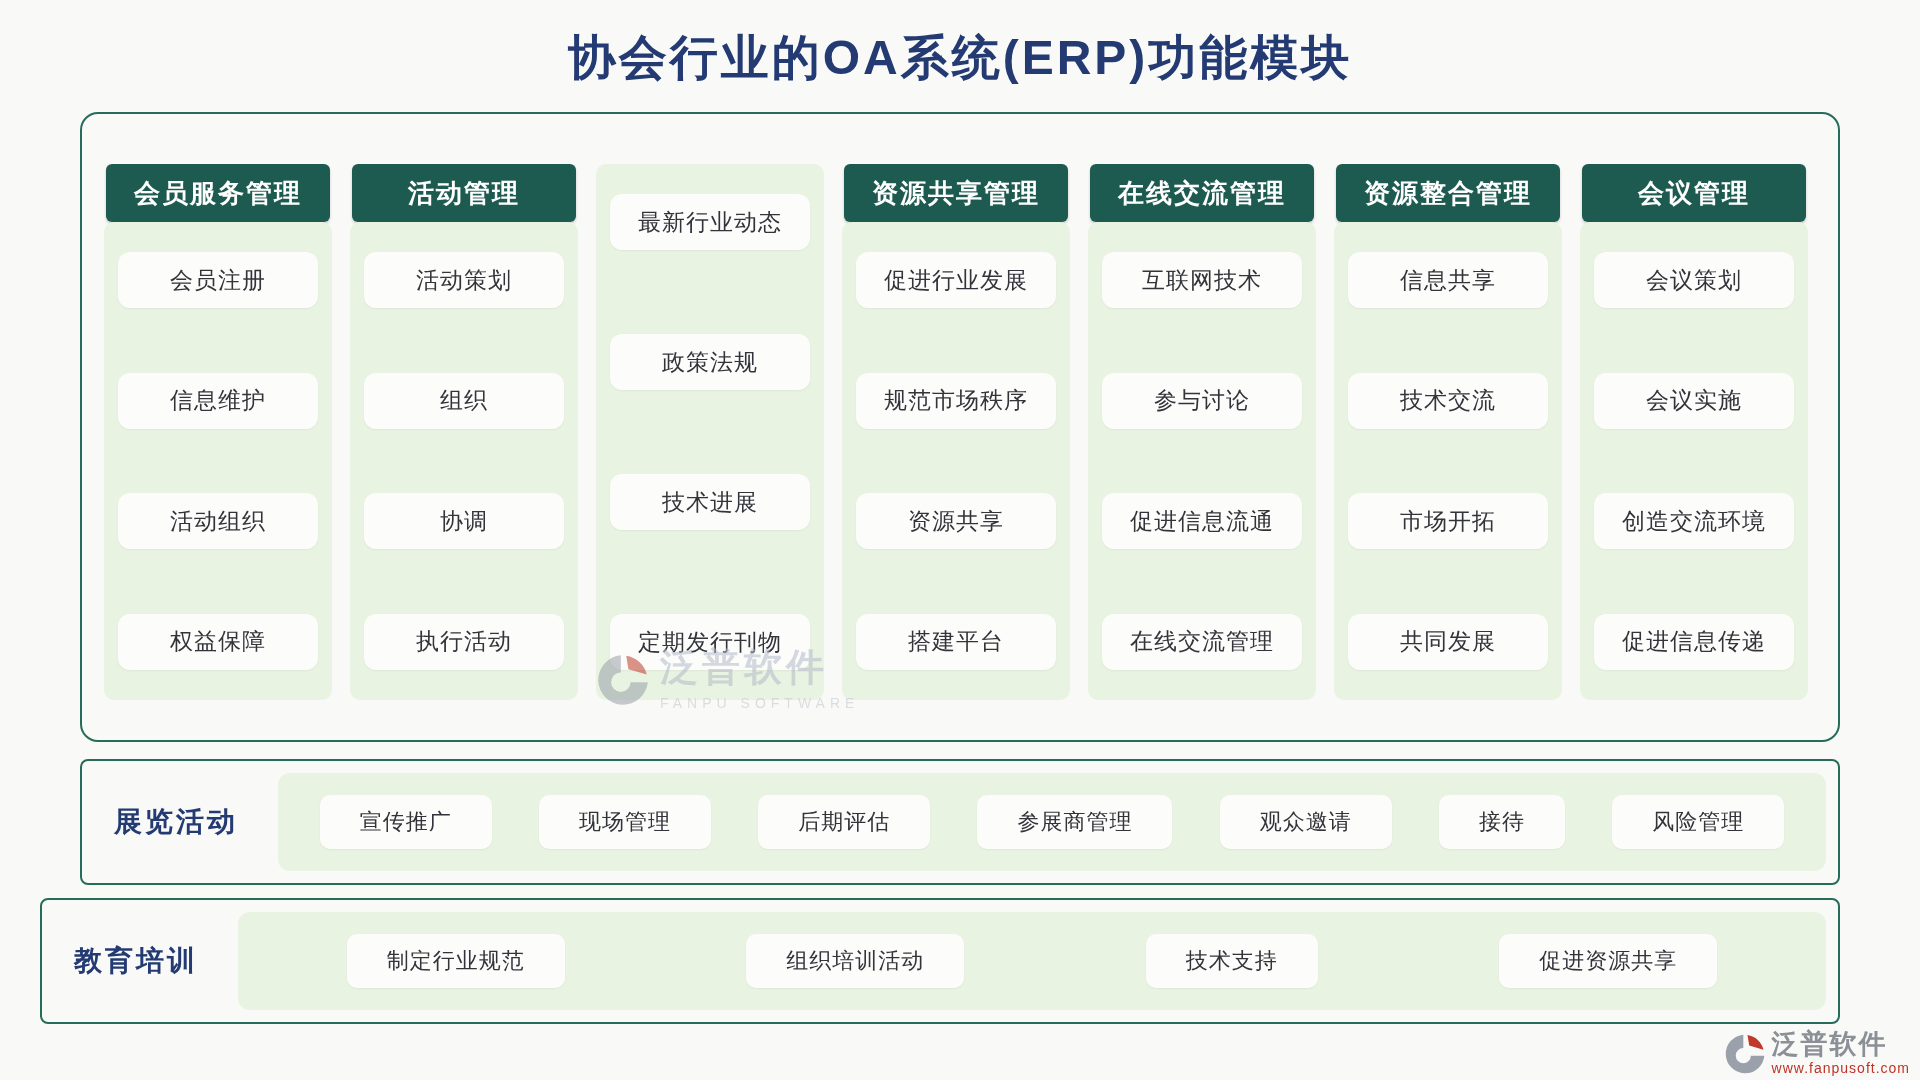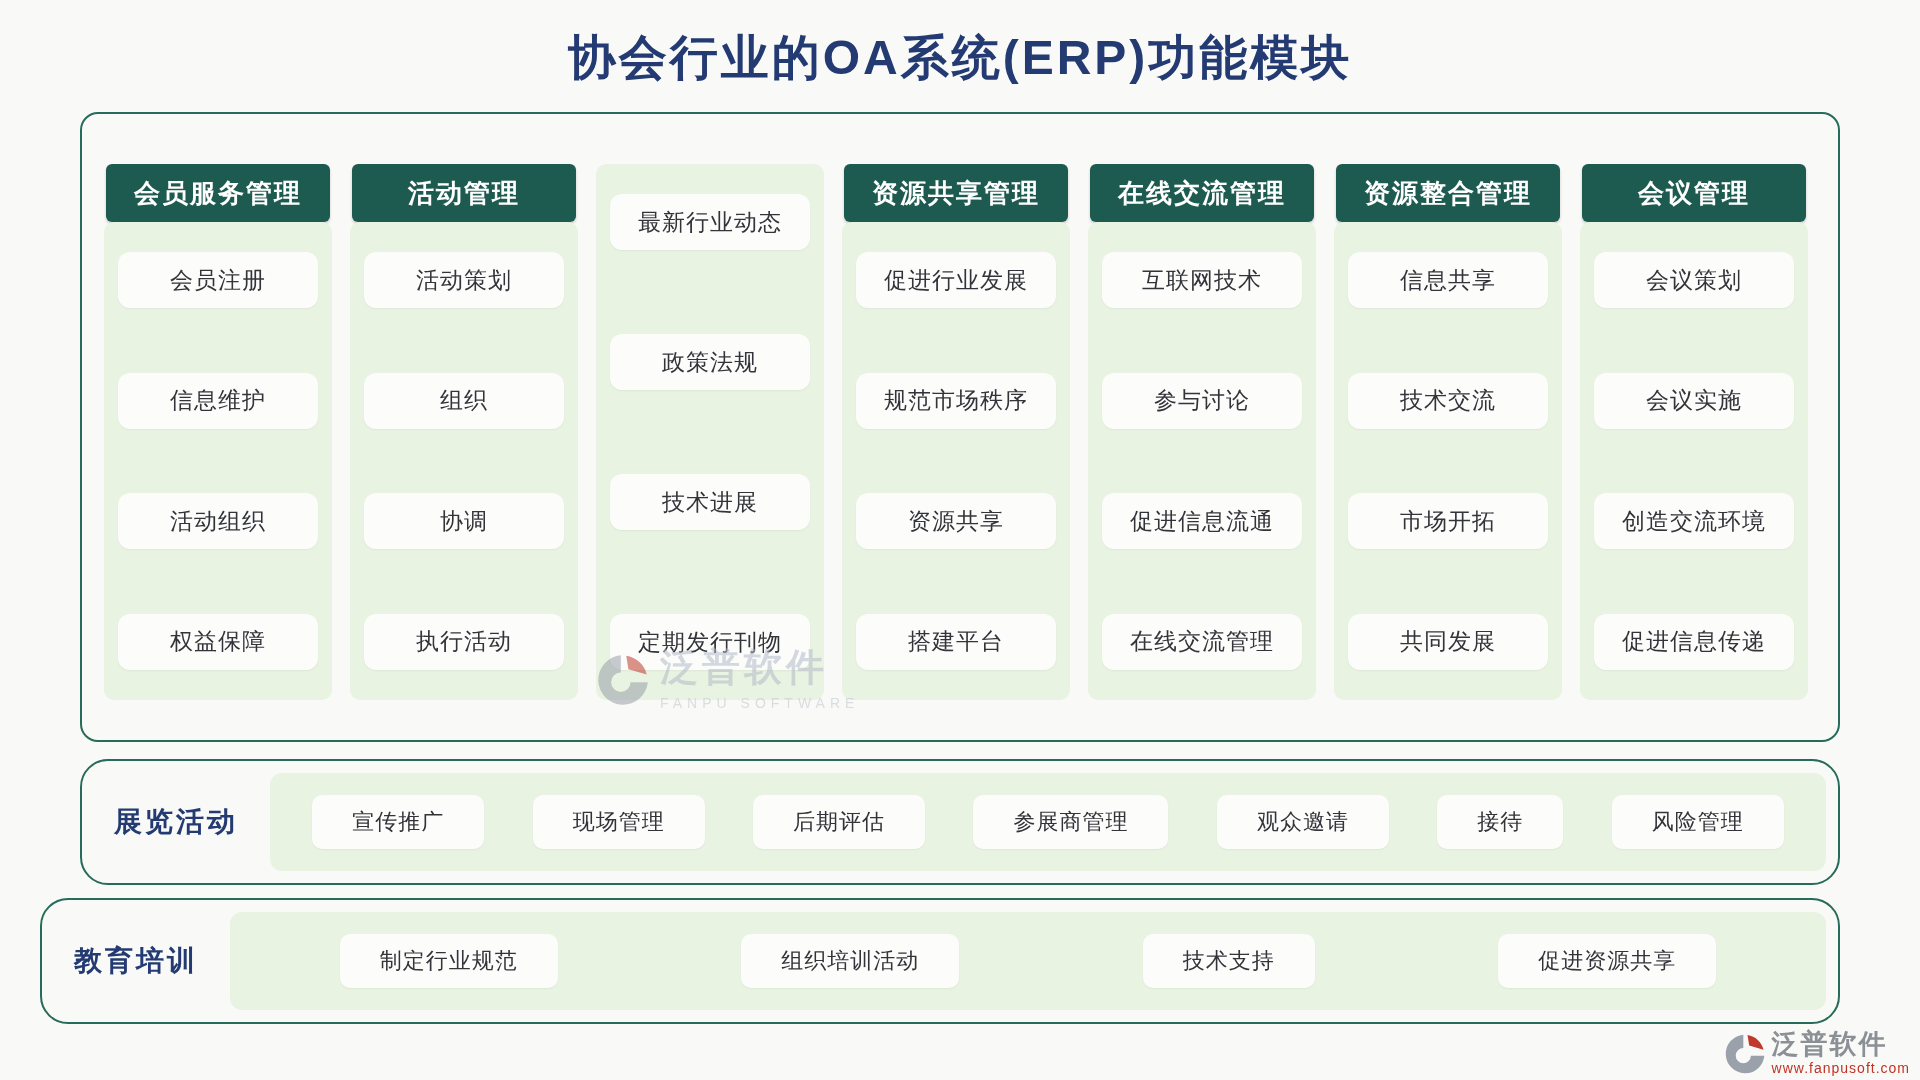--- a/index.html
+++ b/index.html
@@ -77,24 +77,25 @@
     letter-spacing: 1px;
     box-shadow: 0 1px 2px rgba(0,0,0,0.05);
     white-space: nowrap;
   }
 
   
   .band {
     margin: 17px 80px 0 80px;
     height: 126px;
     border: 2px solid #276b5b;
-    border-radius: 28px;
+    border-radius: 8px;
     background: #f9faf7;
     display: flex;
     align-items: center;
+    gap: 8px;
   }
   .band + .band { margin-top: 13px; margin-left: 40px; }
   .band-label {
     width: 188px;
     text-align: center;
     font-size: 28px;
     font-weight: bold;
     color: #233a72;
     letter-spacing: 3px;
     flex: none;

